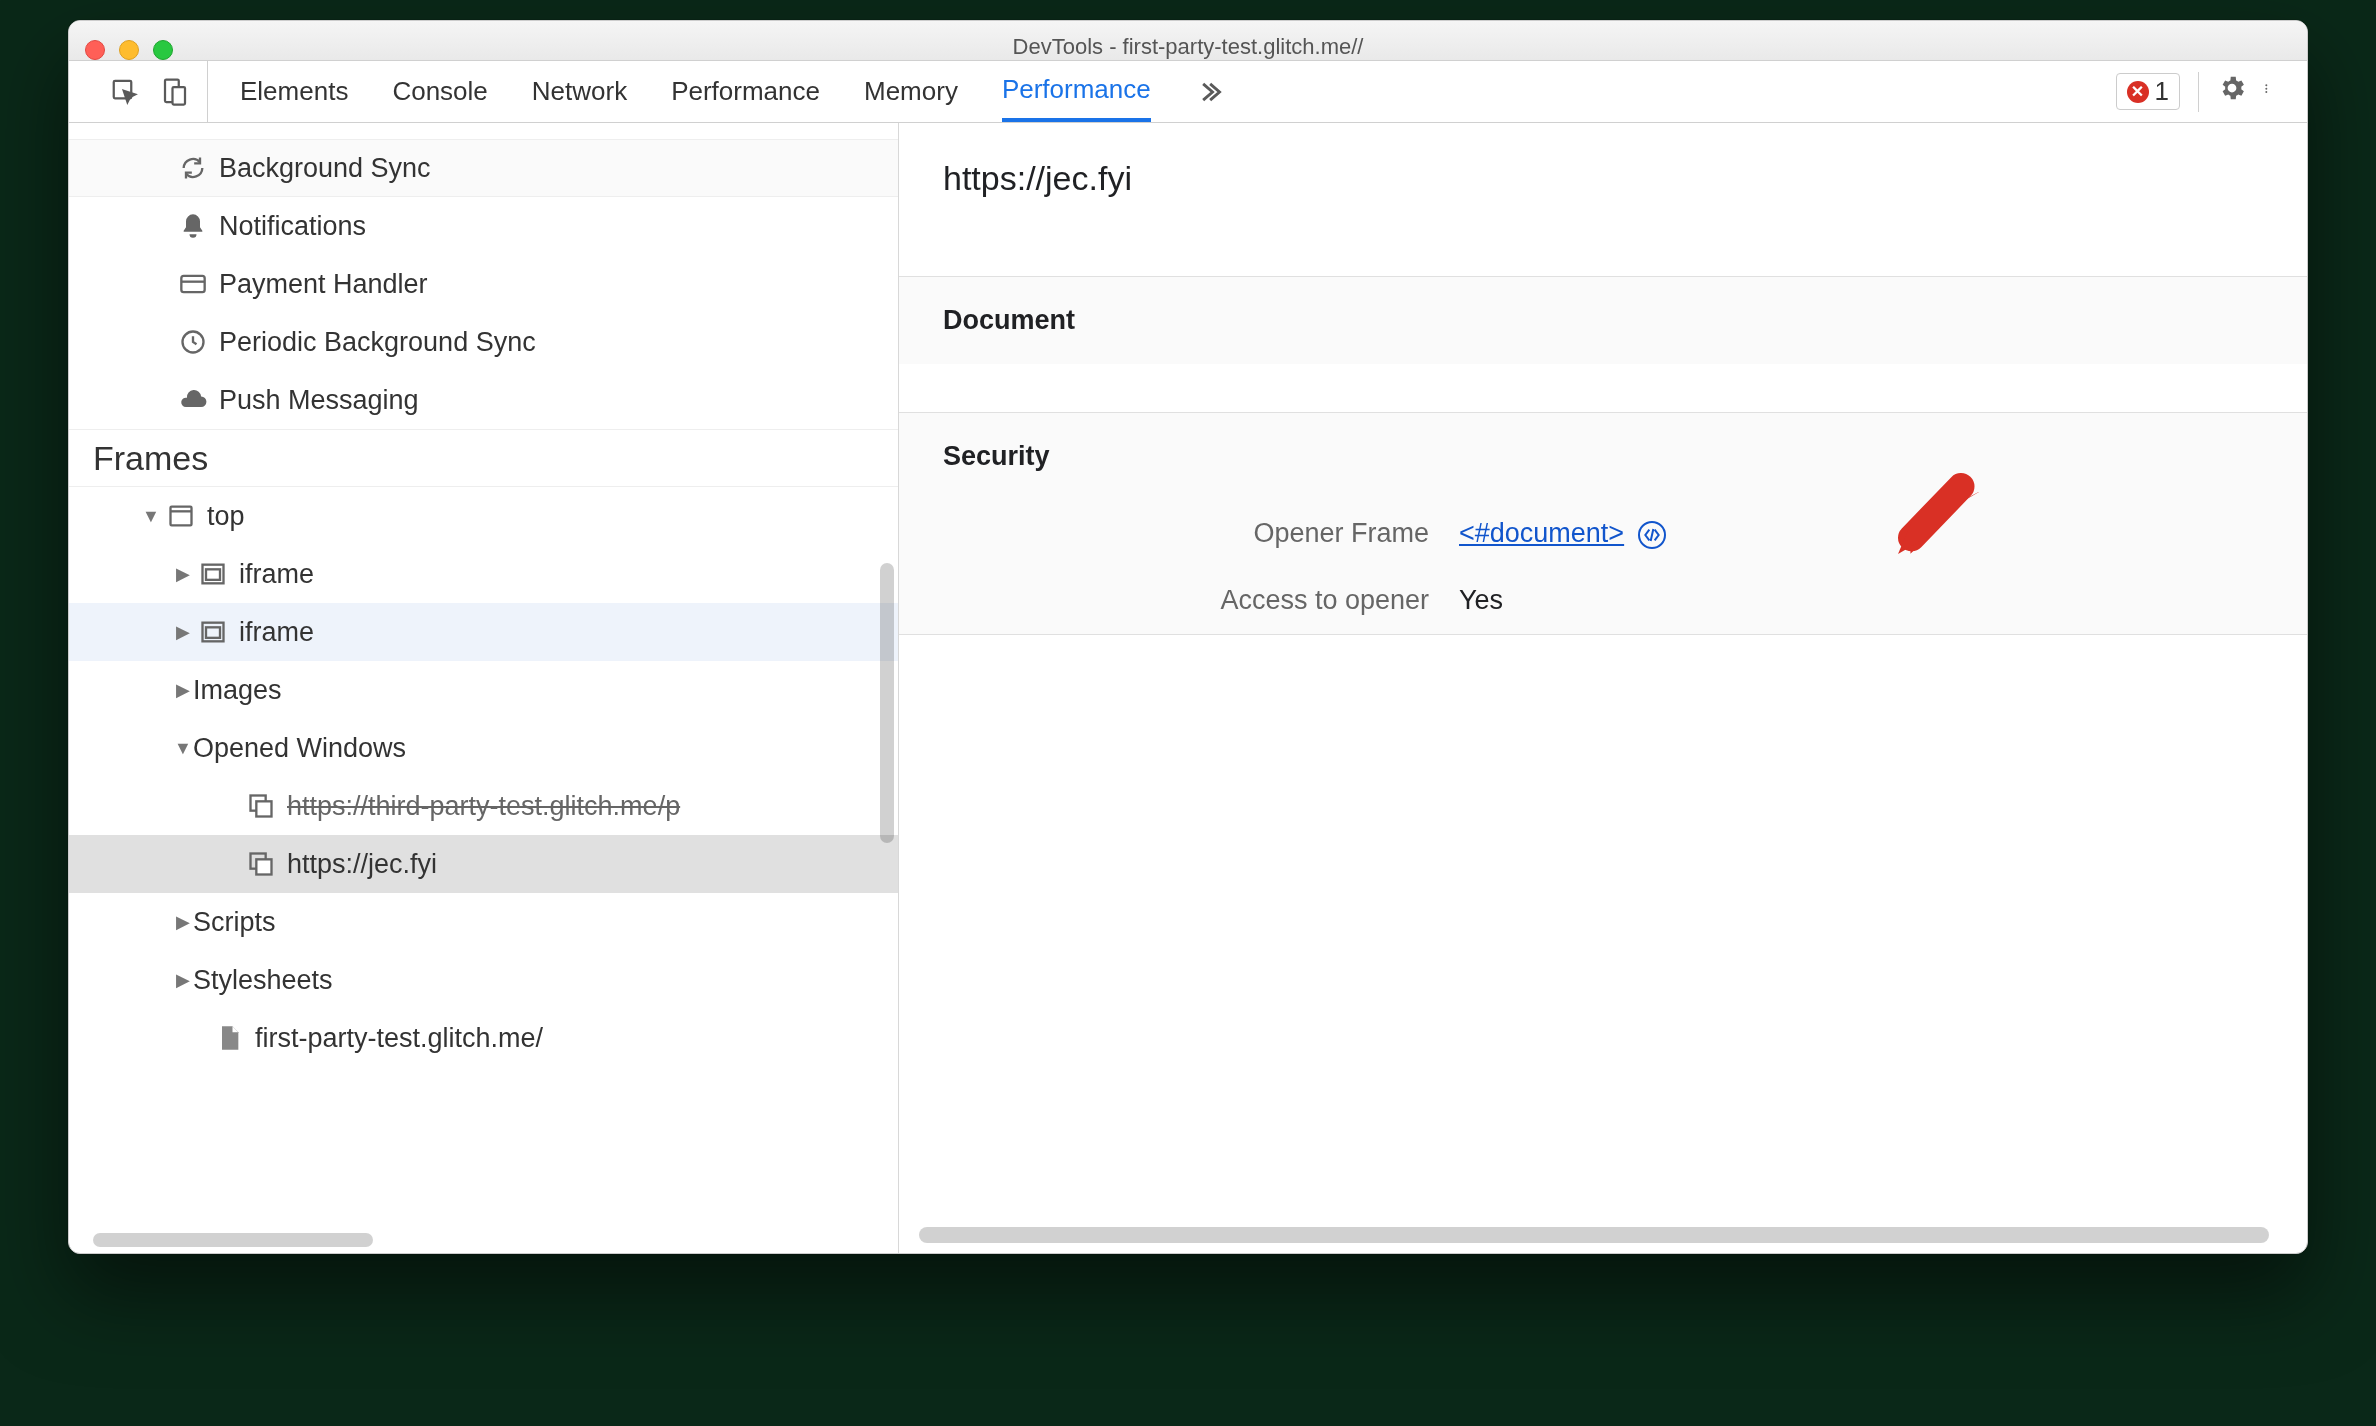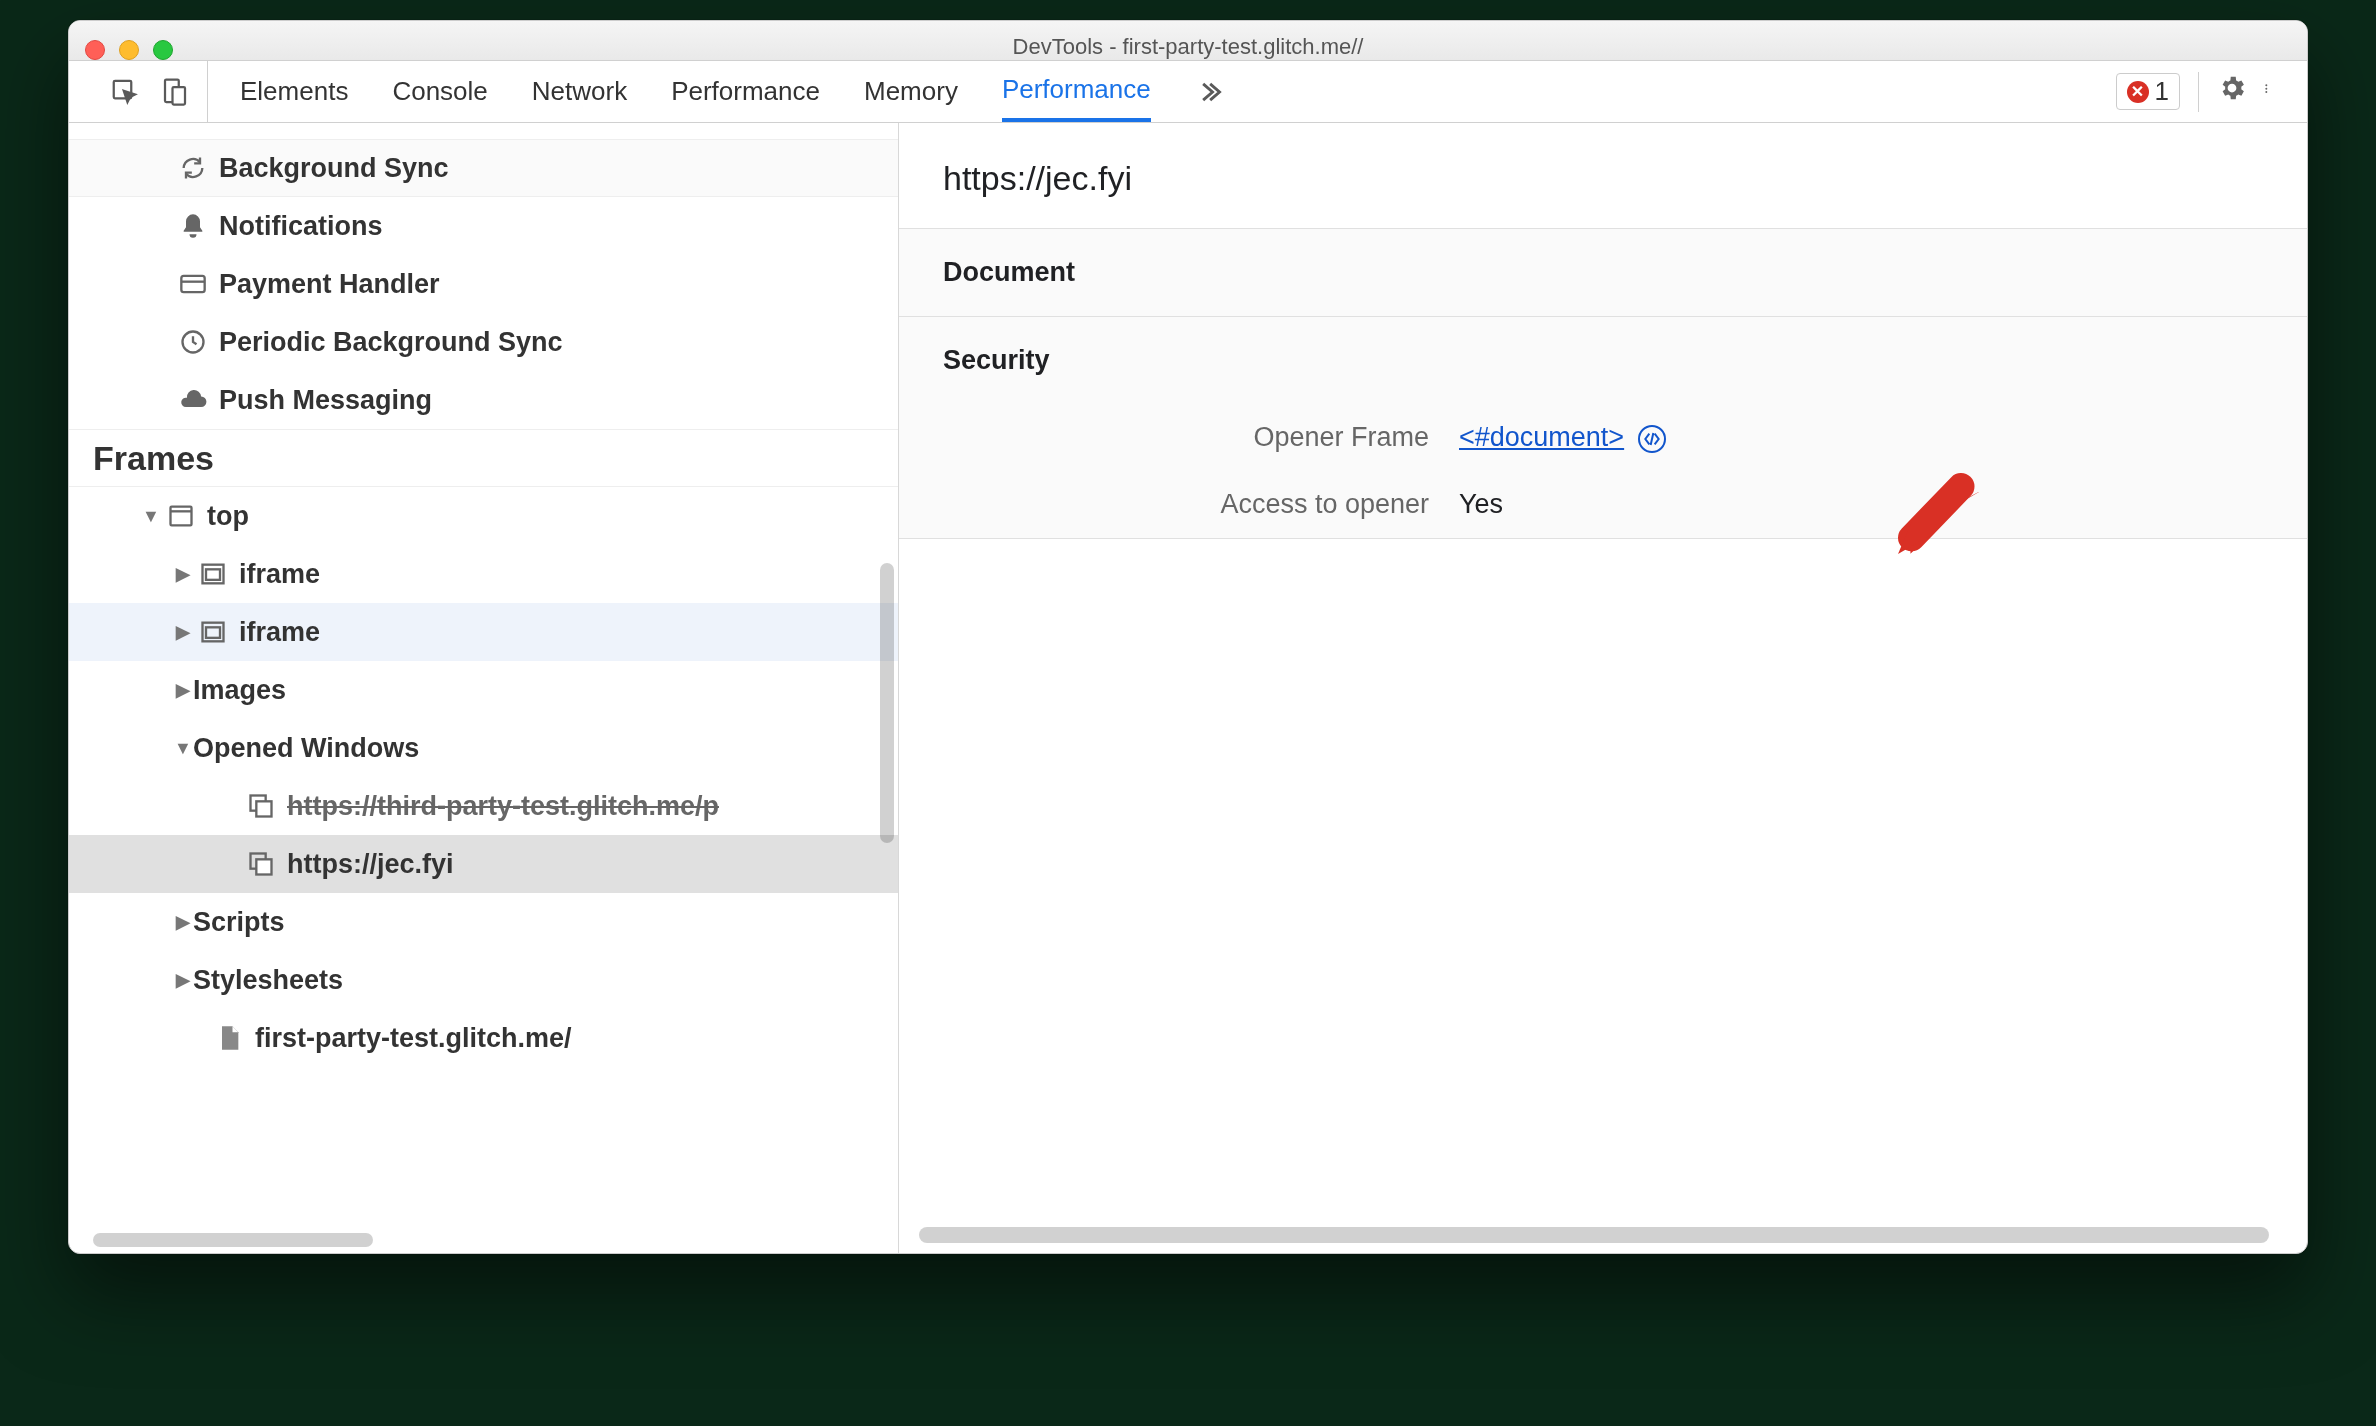--- a/index.html
+++ b/index.html
@@ -52,40 +52,40 @@
   .tab { color: #333; height: 100%; display: flex; align-items: center; cursor: pointer; }
   .tab.active { color: #1a73e8; border-bottom: 4px solid #1a73e8; }
   .tb-right { margin-left: auto; display: flex; align-items: center; gap: 18px; padding-right: 10px; height:100%; }
   .errbadge { display: flex; align-items: center; border: 1px solid #ccc; border-radius: 4px; padding: 2px 10px; gap:6px; }
   .errcircle { width: 22px; height:22px; background:#d93025; border-radius:50%; color:#fff; display:flex; align-items:center; justify-content:center; font-size:16px; font-weight:bold; }
   .gear, .more, .overflow { color:#666; font-size:30px; }
   .divider { width:1px; height:40px; background:#d0d0d0; }
 
   .body { display:flex; height: 1130px; }
   .sidebar { width: 830px; border-right: 1px solid #d8d8d8; position:relative; overflow:hidden; }
-  .sidebar-inner { padding-top: 16px; font-weight: bold; }
+  .sidebar-inner { padding-top: 16px; }
   .srow { display:flex; align-items:center; height:58px; font-size:27px; color:#333; white-space:nowrap; overflow:hidden; }
   .srow .indent2 { width: 72px; }
   .srow .indent3 { width: 104px; }
   .srow .indent4 { width: 140px; }
   .srow .indent5 { width: 172px; }
   .srow .tw { width:20px; display:inline-flex; justify-content:center; color:#777; font-size:18px; }
   .srow .ic { width:32px; height:32px; margin: 0 10px 0 4px; display:inline-flex; align-items:center; justify-content:center; color:#666; }
   .srow.header { font-size:34px; color:#333; padding-left:24px; border-top:1px solid #eee; border-bottom:1px solid #eee; background:#fff; }
   .srow.cut { background:#fafafa; border-top:1px solid #eee; border-bottom:1px solid #eee; }
   .srow.selected { background:#e0e0e0; }
   .srow.hovered { background:#eef3fb; }
   .srow.struck { text-decoration: line-through; color:#666; }
   .svg-icon { width:28px; height:28px; }
   .scroll-thumb-v { position:absolute; right:4px; top:440px; width:14px; height:280px; background:rgba(0,0,0,0.18); border-radius:8px; }
   .scroll-thumb-h { position:absolute; left:24px; bottom:6px; height:14px; width:280px; background:rgba(0,0,0,0.18); border-radius:8px; }
 
   .main { flex:1; overflow:hidden; position:relative; }
   .main-title { font-size:34px; padding: 36px 44px 30px; color:#202124; }
-  .section { border-top:1px solid #e0e0e0; background:#fafafa; }
+  .section { border-top:1px solid #e0e0e0; background:#fafafa;margin-top:48px; }
   .section-head { font-size:27px; font-weight:700; padding: 28px 44px; color:#202124; }
   .kv { display:flex; padding: 18px 0; font-size:27px; }
   .kv .k { width: 560px; text-align:right; color:#666; padding-right: 30px; }
   .kv .v { color:#202124; }
   .link { color:#1155cc; text-decoration: underline; }
   .reveal-icon { display:inline-flex; width:28px; height:28px; border:2.5px solid #1155cc; border-radius:50%; align-items:center; justify-content:center; color:#1155cc; font-size:16px; margin-left:6px; vertical-align:middle; }
   .arrow-annot { position:absolute; left:990px; top:350px; }
   .arrow-annot svg { width:90px; height:90px; }
   .main-scrollbar { position:absolute; left:20px; right:38px; bottom:10px; height:16px; background:rgba(0,0,0,0.18); border-radius:8px; }
 </style>

